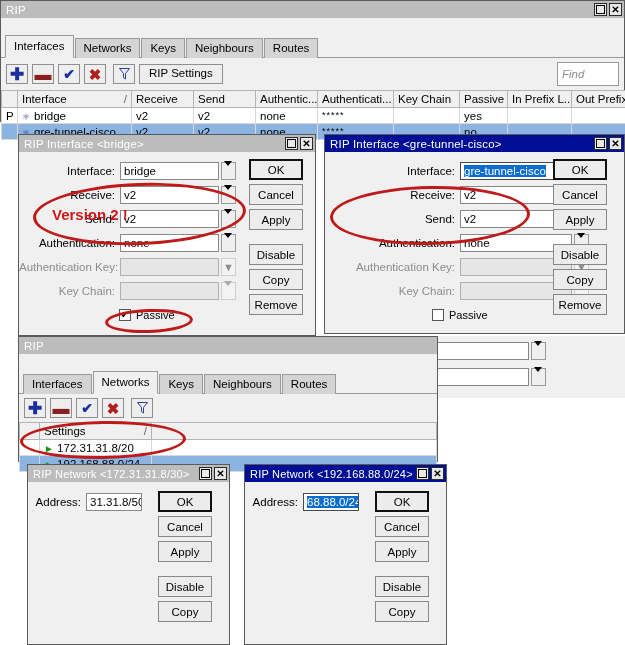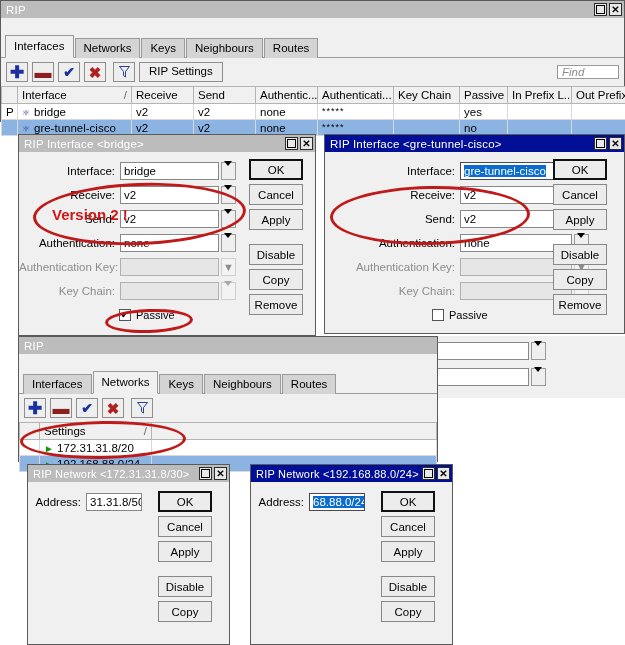--- a/index.html
+++ b/index.html
@@ -52,21 +52,21 @@
     width: 22px; height: 20px; border: 1px solid #8f8f8f; background: #eeeeee;
     display: flex; align-items: center; justify-content: center;
     font-size: 14px; font-weight: bold; line-height: 1;
   }
   .tbbtn.wide { width: auto; padding: 0 9px; font-size: 11.5px; font-weight: normal; }
   .plus { color: #1b2f9e; font-size: 17px; }
   .minus { color: #8b2020; font-size: 17px; }
   .check { color: #1b2f9e; font-size: 14px; }
   .xmark { color: #b02020; font-size: 15px; }
   .findbox {
-    margin-left: auto; width: 62px; height: 14px; background: #fff;
+    margin-left: auto; width: 62px; height: 24px; background: #fff;
     border: 1px solid #9a9a9a; color: #8d8d8d; font-style: italic;
     font-size: 11.5px; display: flex; align-items: center; padding-left: 4px;
   }
 
   
   table.grid { border-collapse: collapse; width: 100%; font-size: 11.5px; table-layout: fixed; }
   table.grid th {
     background: #f0f0f0; border: 1px solid #b4b4b4; font-weight: normal;
     text-align: left; padding: 1px 4px; height: 17px; white-space: nowrap;
     overflow: hidden;
@@ -484,21 +484,21 @@
     <div class="sidebtns" style="left:130px; top:26px;">
       <div class="sbtn primary">OK</div>
       <div class="sbtn">Cancel</div>
       <div class="sbtn">Apply</div>
       <div class="gap"></div>
       <div class="sbtn">Disable</div>
       <div class="sbtn">Copy</div>
     </div>
   </div>
 
-  <div class="win" style="left:250px; top:464px; width:203px; height:181px; overflow:hidden;">
+  <div class="win" style="left:244px; top:464px; width:203px; height:181px; overflow:hidden;">
     <div class="titlebar active">
       <span class="tt" style="font-size:11px;">RIP Network &lt;192.168.88.0/24&gt;</span>
       <span class="tbtns">
         <span class="tbtn sq"></span>
         <span class="tbtn">✕</span>
       </span>
     </div>
     <div class="form" style="padding-top:9px;">
       <div class="frow">
         <div class="flabel" style="width:58px">Address:</div>

